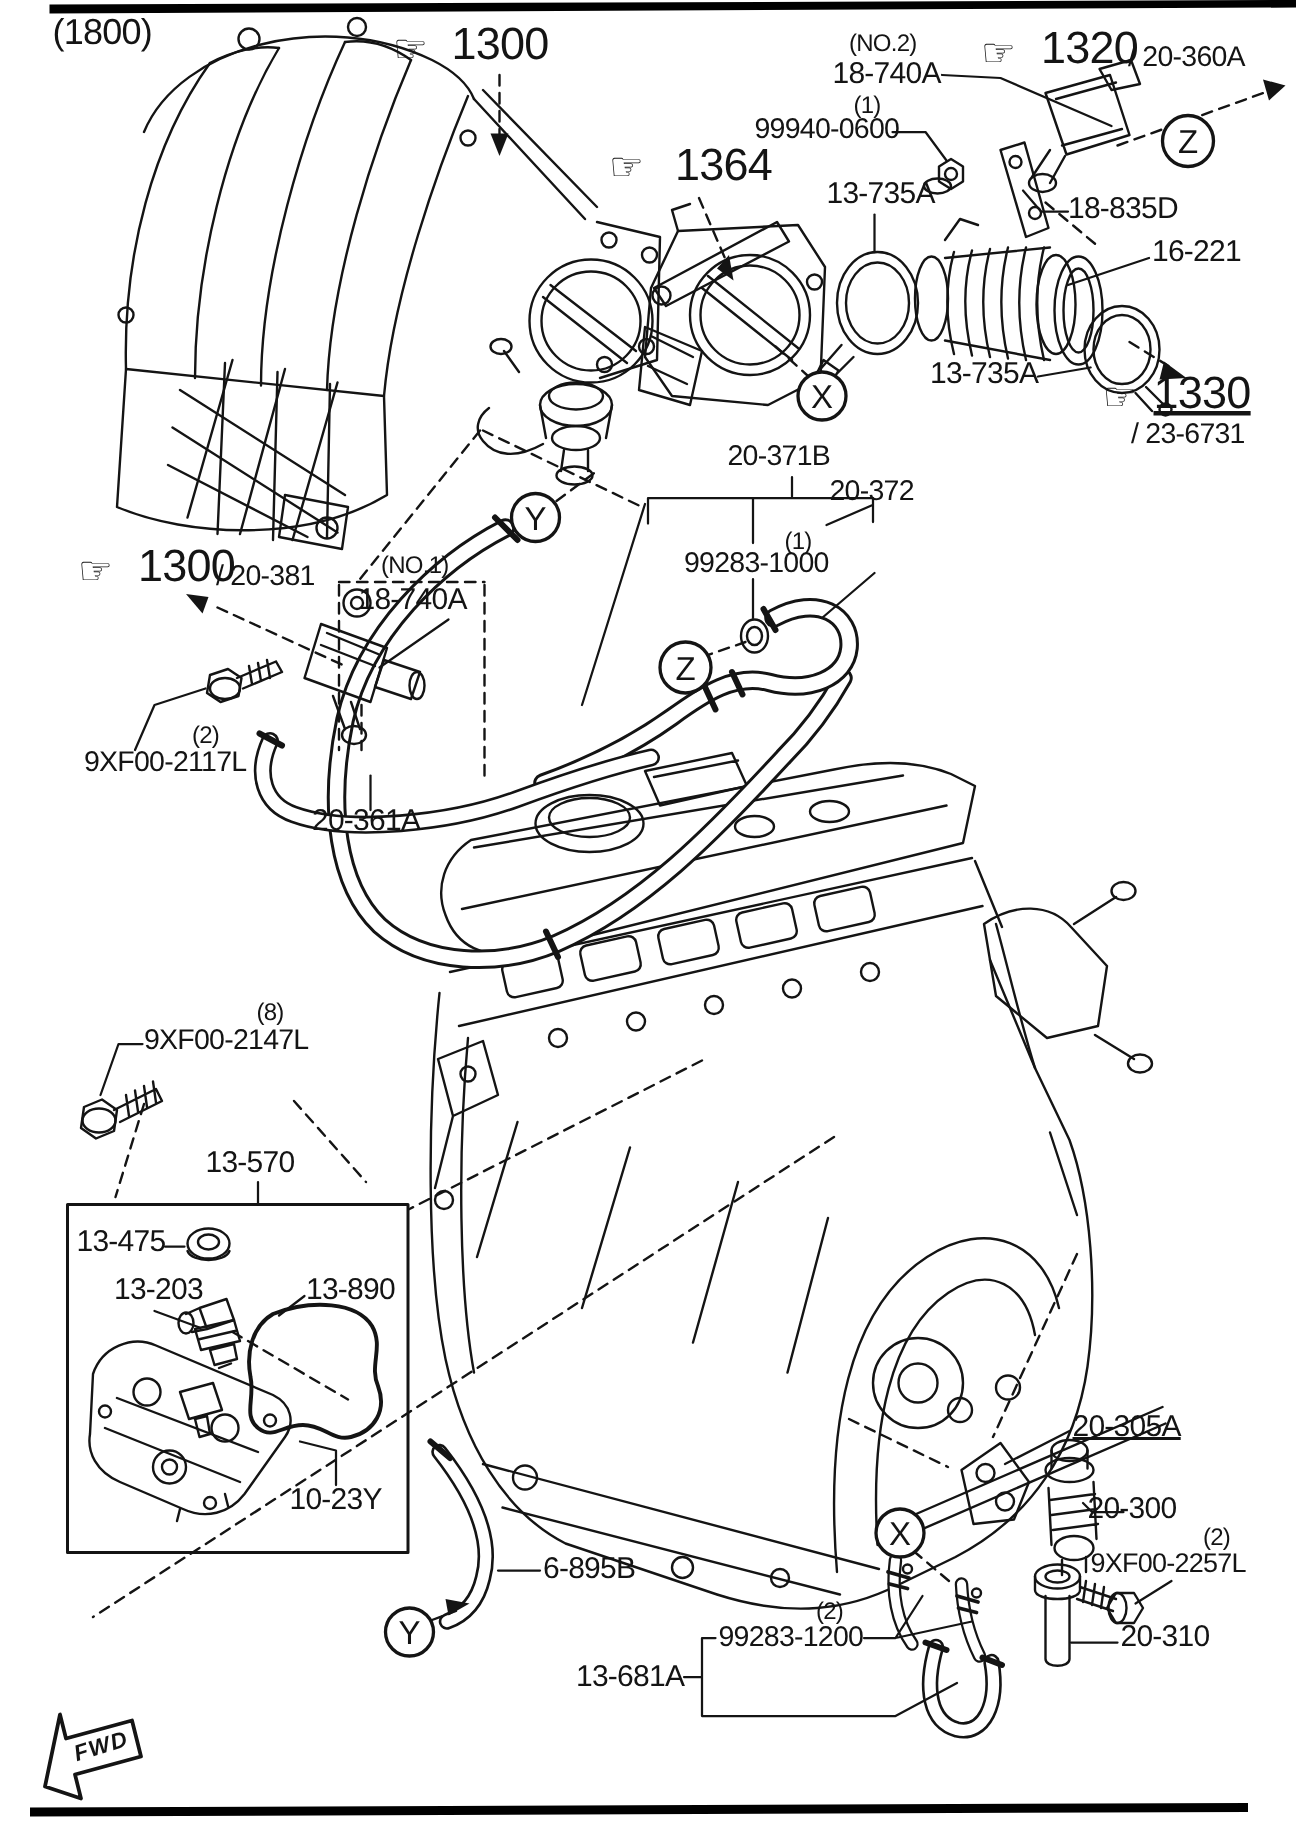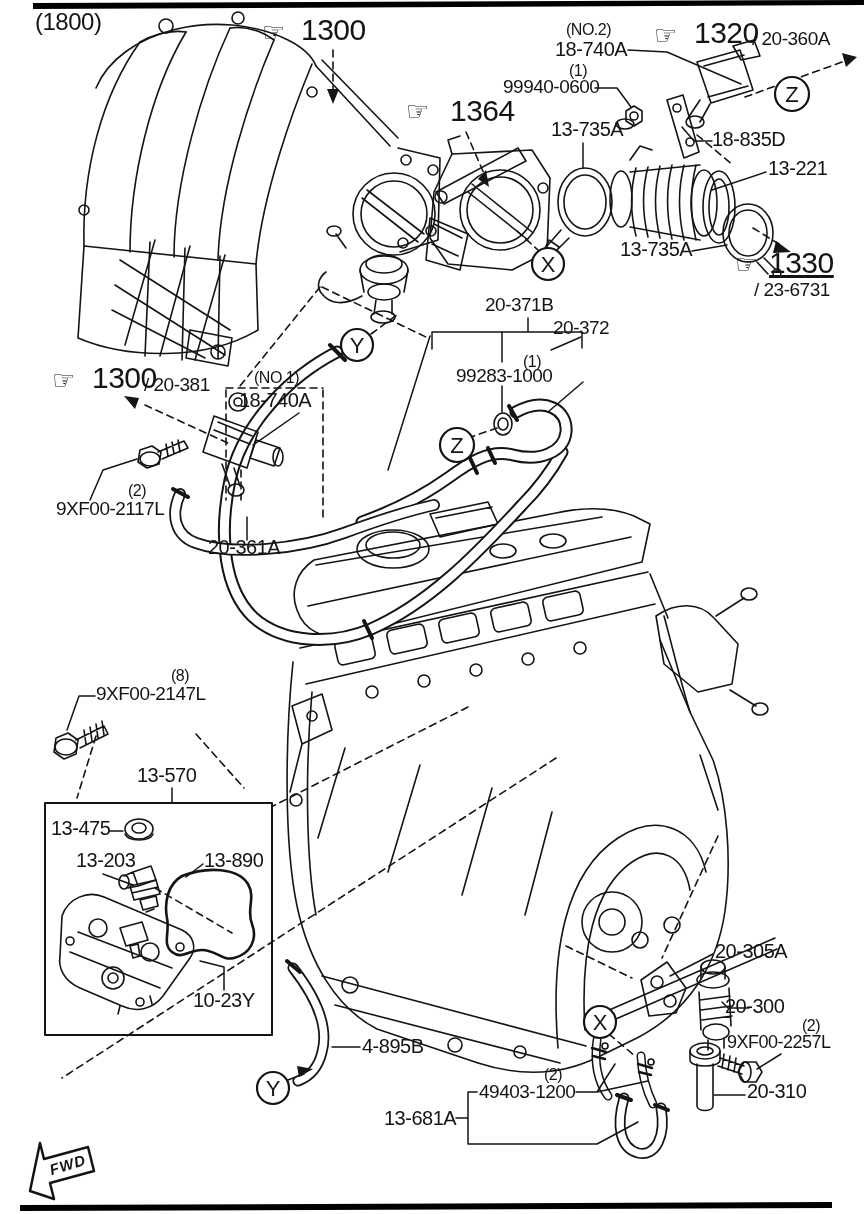--- a/index.html
+++ b/index.html
@@ -362,21 +362,21 @@
 <div class="lbl med2" style="left:503px;top:77px;">99940-0600</div>
 
 <div class="co" style="left:776px;top:84px;">Z</div>
 
 <div class="lbl med" style="left:551px;top:119px;">13-735A</div>
 <div class="lbl med" style="left:712px;top:129px;">18-835D</div>
 
 <span class="ptr" style="left:406px;top:98px;">☞</span>
 <div class="lbl big" style="left:450px;top:96px;">1364</div>
 
-<div class="lbl med" style="left:768px;top:158px;">13-221</div>
+<div class="lbl med" style="left:768px;top:158px;">16-221</div>
 <div class="lbl med" style="left:620px;top:239px;">13-735A</div>
 
 <span class="ptr" style="left:735px;top:251px;">☞</span>
 <div class="lbl big" style="left:769px;top:248px;text-decoration:underline;">1330</div>
 <div class="lbl med2" style="left:754px;top:280px;">/ 23-6731</div>
 
 <div class="co" style="left:532px;top:254px;">X</div>
 
 <div class="lbl med2" style="left:485px;top:295px;">20-371B</div>
 <div class="lbl med2" style="left:553px;top:318px;">20-372</div>
@@ -398,31 +398,31 @@
 <div class="lbl med" style="left:208px;top:537px;">20-361A</div>
 
 <div class="lbl sm" style="left:171px;top:668px;">(8)</div>
 <div class="lbl med2" style="left:96px;top:684px;">9XF00-2147L</div>
 
 <div class="lbl med" style="left:137px;top:765px;">13-570</div>
 <div class="lbl med" style="left:51px;top:818px;">13-475</div>
 <div class="lbl med" style="left:76px;top:850px;">13-203</div>
 <div class="lbl med" style="left:204px;top:850px;">13-890</div>
 <div class="lbl med" style="left:193px;top:990px;">10-23Y</div>
-<div class="lbl med" style="left:362px;top:1036px;">4-895B</div>
+<div class="lbl med" style="left:362px;top:1036px;">6-895B</div>
 
 <div class="co" style="left:257px;top:1078px;">Y</div>
 
-<div class="lbl med" style="left:715px;top:941px;">20-305A</div>
+<div class="lbl med" style="left:715px;top:941px;text-decoration:underline;">20-305A</div>
 <div class="lbl med" style="left:725px;top:996px;">20-300</div>
 <div class="lbl sm" style="left:802px;top:1018px;">(2)</div>
 <div class="lbl" style="left:727px;top:1033px;font-size:18px;">9XF00-2257L</div>
 <div class="lbl med" style="left:747px;top:1081px;">20-310</div>
 
 <div class="co" style="left:584px;top:1012px;">X</div>
 
 <div class="lbl sm" style="left:544px;top:1067px;">(2)</div>
-<div class="lbl med2" style="left:479px;top:1082px;">49403-1200</div>
+<div class="lbl med2" style="left:479px;top:1082px;">99283-1200</div>
 <div class="lbl med" style="left:384px;top:1108px;">13-681A</div>
 
 <div class="fwd">FWD</div>
 
 </div>
 
 </body></html>

